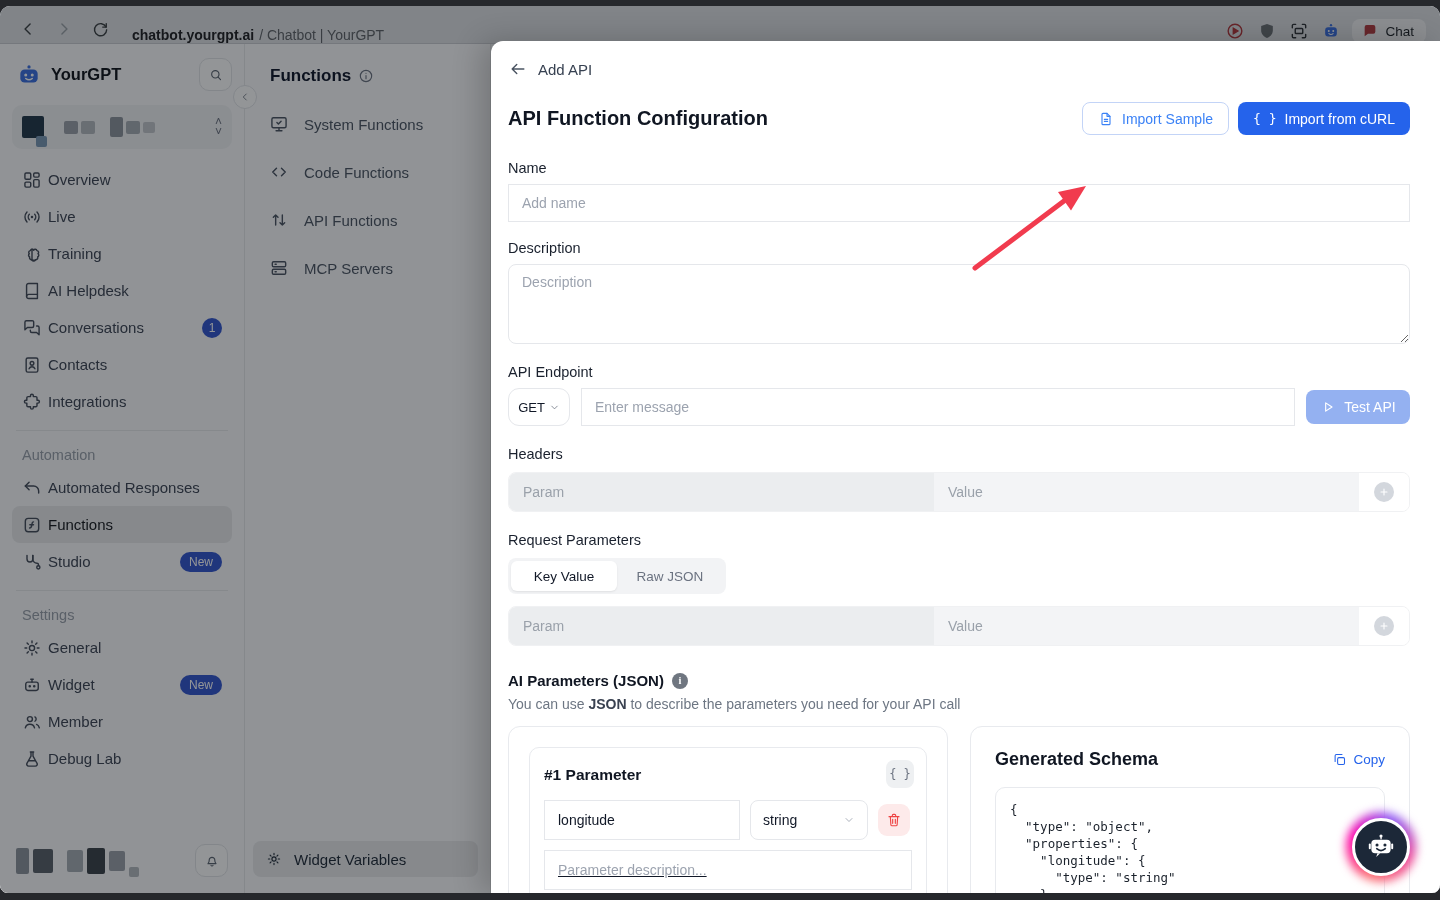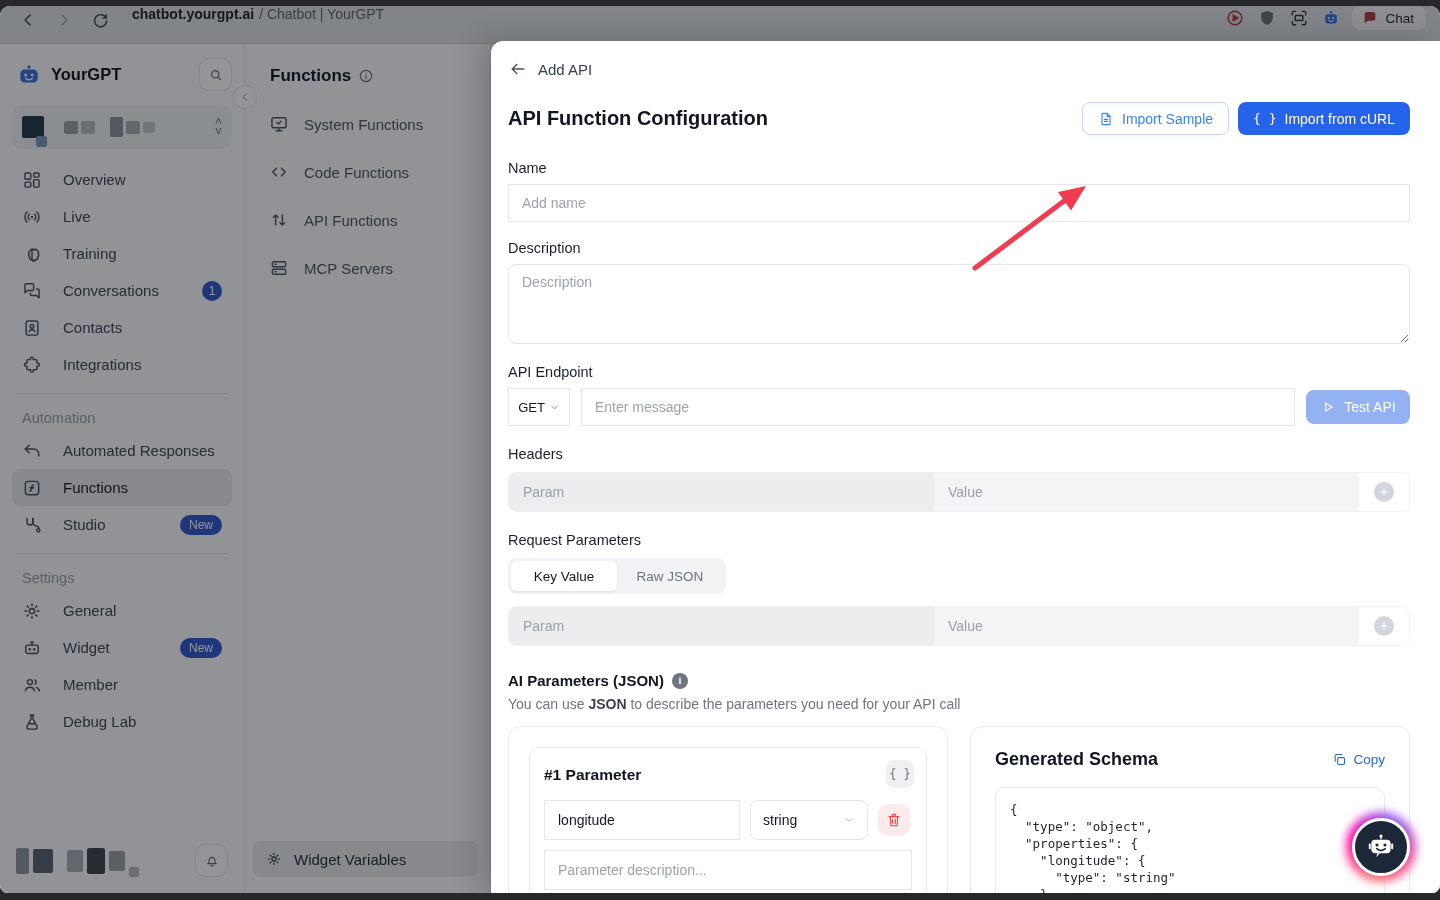--- a/index.html
+++ b/index.html
@@ -2,21 +2,21 @@
 <html><head>
 <meta charset="utf-8">
 <style>
   * { margin:0; padding:0; box-sizing:border-box; }
   html,body { width:1440px; height:900px; overflow:hidden; background:#26282c;
     font-family:"Liberation Sans", sans-serif; -webkit-font-smoothing:antialiased; }
   .window { position:absolute; left:0; right:0; top:6px; bottom:7px; background:#dfe1e5;
     border-radius:10px 10px 8px 8px; overflow:hidden; }
   
   .toolbar { position:absolute; top:0; left:0; right:0; height:38px; background:#dfe1e5;
-    border-bottom:1px solid #c9ccd1; display:flex; align-items:flex-start; padding:0 14px; gap:8px; z-index:5; }
+    border-bottom:1px solid #c9ccd1; display:flex; align-items:flex-end; padding:0 14px; gap:8px; z-index:5; }
   .tbtn { width:28px; height:28px; display:flex; align-items:center; justify-content:center;
     color:#3c4043; border-radius:50%; }
   .tbtn.disabled { color:#9aa0a6; }
   .urlbox { display:flex; align-items:center; gap:5px; margin-left:10px; font-size:14px; }
   .url-host { color:#202124; font-weight:700; }
   .url-rest { color:#5f6368; }
   .tb-right { margin-left:auto; display:flex; align-items:center; gap:10px; }
   .ext-icon { width:22px; height:22px; display:flex; align-items:center; justify-content:center; }
   .chat-pill { display:flex; align-items:center; gap:7px; background:rgba(255,255,255,.6);
     border-radius:8px; padding:4px 12px 4px 10px; font-size:13.5px; color:#1f2328; font-weight:500; }
@@ -24,21 +24,21 @@
   .app { position:absolute; top:38px; left:0; right:0; bottom:0; display:flex; background:#f3f4f6; }
   .sidebar { width:245px; background:#fbfbfd; border-right:1px solid #e7e8ea; display:flex; flex-direction:column; }
   .brand-row { display:flex; align-items:center; gap:9px; padding:14px 12px 10px 16px; }
   .brand-name { font-size:16.5px; font-weight:700; color:#10151c; flex:1; }
   .sq-btn { width:33px; height:33px; border:1px solid #e3e5e8; border-radius:10px; background:#fff;
     display:flex; align-items:center; justify-content:center; color:#5b6470; }
   .workspace { margin:4px 12px 12px 12px; height:44px; background:#f1f2f4; border-radius:10px;
     display:flex; align-items:center; padding:0 10px; gap:3px; }
   .mz { border-radius:2px; }
   .updown { margin-left:auto; color:#6b7280; font-size:12px; line-height:10px; text-align:center; }
-  .srow { display:flex; align-items:center; gap:21px; height:37px; padding:0 10px; margin:0 12px;
+  .srow { display:flex; align-items:center; gap:6px; height:37px; padding:0 10px; margin:0 12px;
     border-radius:8px; color:#3d4554; font-size:15px; }
   .srow.active { background:#e9eaec; color:#16181d; }
   .srow .ic { color:#444c5a; }
   .badge-num { margin-left:auto; min-width:20px; height:20px; border-radius:50%; background:#3356cf;
     color:#fff; font-size:12px; display:flex; align-items:center; justify-content:center; }
   .badge-new { margin-left:auto; background:#3356cf; color:#fff; font-size:12px; border-radius:999px; padding:3px 9px; }
   .sdivider { height:1px; background:#e8e9eb; margin:10px 16px; }
   .slabel { font-size:14.5px; color:#99a0ab; margin:6px 0 6px 22px; }
   .side-bottom { margin-top:auto; display:flex; align-items:center; padding:12px 16px 16px 16px; gap:4px; }
   
@@ -66,21 +66,21 @@
   .btn-outline { border:1px solid #c3d4f7; color:#3b82f6; background:#fff; }
   .btn-solid { background:#2563eb; color:#fff; }
   .btn-group { display:flex; gap:9px; }
   .flabel { margin-top:25px; font-size:14.5px; color:#1a212e; font-weight:500; }
   .tinput { margin-top:8px; width:100%; height:38px; border:1px solid #e5e7eb; border-radius:0;
     padding:0 13px; font-size:14px; color:#111827; font-family:"Liberation Sans",sans-serif; background:#fff; }
   .tinput::placeholder, .tarea::placeholder { color:#9ca3af; }
   .tarea { margin-top:8px; width:100%; height:80px; border:1px solid #e5e7eb; border-radius:8px;
     padding:9px 13px; font-size:14px; color:#111827; font-family:"Liberation Sans",sans-serif; resize:vertical; }
   .endpoint-row { display:flex; gap:11px; margin-top:8px; align-items:center; }
-  .method-sel { width:62px; height:38px; border:1px solid #e5e7eb; border-radius:0; display:flex;
+  .method-sel { width:62px; height:38px; border:1px solid #e5e7eb; border-radius:11px; display:flex;
     align-items:center; justify-content:center; gap:4px; font-size:13px; font-weight:500; color:#111827; }
   .endpoint-input { flex:1; margin-top:0; }
   .test-btn { width:104px; height:34px; background:#94b1f1; color:#fff; border-radius:8px;
     display:flex; align-items:center; justify-content:center; gap:8px; font-size:14px; font-weight:500; }
   .kv-row { margin-top:10px; height:40px; border-radius:8px; display:flex; overflow:hidden; border:1px solid #f0f1f3; }
   .kv-cell { flex:1; display:flex; align-items:center; padding:0 14px; font-size:14px; color:#9aa1aa; }
   .kv-param { background:#ebedef; }
   .kv-value { background:#f3f4f6; }
   .kv-add { width:50px; background:#fff; display:flex; align-items:center; justify-content:center; }
   .plus-circle { width:20px; height:20px; border-radius:50%; background:#d3d7dd; color:#fff;
@@ -100,21 +100,21 @@
   .pcard-title { font-size:15.5px; font-weight:700; color:#101622; margin-top:4px; }
   .braces-badge { position:absolute; right:12px; top:12px; width:28px; height:28px; background:#eef0f2;
     border-radius:8px; color:#6b7280; font-size:12px; display:flex; align-items:center; justify-content:center;
     font-family:"DejaVu Sans Mono",monospace; }
   .pfields { display:flex; gap:10px; margin-top:16px; align-items:center; }
   .pname { width:196px; height:40px; margin-top:0; }
   .ptype { width:118px; height:40px; border:1px solid #e5e7eb; border-radius:8px; display:flex;
     align-items:center; padding:0 12px; font-size:14px; color:#111827; justify-content:space-between; }
   .trash-btn { width:32px; height:32px; border-radius:9px; background:#fdeaea; color:#ee4444;
     display:flex; align-items:center; justify-content:center; flex:none; }
-  .pdesc { height:40px; }
+  .pdesc { height:40px;text-decoration:underline; }
   .scard { width:440px; height:400px; border:1px solid #e8eaee; border-radius:12px; background:#fff; padding:22px 24px; }
   .scard-head { display:flex; align-items:center; justify-content:space-between; }
   .scard-title { font-size:18px; font-weight:700; color:#101622; }
   .copy-link { display:flex; align-items:center; gap:6px; color:#2563eb; font-size:13.5px; }
   .code-block { margin-top:17px; border:1px solid #e8eaee; border-radius:10px; padding:13px 14px; height:290px;
     font-family:"DejaVu Sans Mono",monospace; font-size:12.5px; line-height:17px; color:#1b222c; white-space:pre; overflow:hidden; }
   
   .anno { position:absolute; left:0; top:0; width:1440px; height:900px; z-index:70; pointer-events:none; }
   
   .chat-widget { position:absolute; left:1349px; top:815px; width:64px; height:64px; z-index:90; }
@@ -233,20 +233,27 @@
             <path d="M8.8 15.2a4.6 4.6 0 0 1 0-6.4M15.2 8.8a4.6 4.6 0 0 1 0 6.4M6 18a8.6 8.6 0 0 1 0-12M18 6a8.6 8.6 0 0 1 0 12"></path>
           </svg>
         <span>Live</span>
         </div>
       <div class="srow">
         <svg class="st ic" viewBox="0 0 24 24">
             <path d="M12 19.5c1.2 1.3 3.4 1 4-.7 1.9.4 3.4-1.4 2.8-3.2 1.6-.8 1.8-3 .4-4 1.3-1.2.6-3.5-1.3-3.7-.5-2-3.1-2.2-3.9-.4-.8-1.8-3.4-1.6-3.9.4-1.9.2-2.6 2.5-1.3 3.7-1.4 1-1.2 3.2.4 4-.6 1.8.9 3.6 2.8 3.2.6 1.7 2.8 2 4 .7Z"></path>
             <path d="M12 6.2v13"></path>
           </svg>
         <span>Training</span>
+        </div>
+      <div class="srow">
+        <svg class="st ic" viewBox="0 0 24 24">
+            <path d="M5.5 5.5A2.5 2.5 0 0 1 8 3h10.5v18H8a2.5 2.5 0 0 1-2.5-2.5Z"></path>
+            <path d="M5.5 18.5A2.5 2.5 0 0 1 8 16h10.5"></path>
+          </svg>
+        <span>AI Helpdesk</span>
         </div>
       <div class="srow">
         <svg class="st ic" viewBox="0 0 24 24">
             <path d="M14 9.5a1.8 1.8 0 0 1-1.8 1.8H6.5L3.5 14V5a1.8 1.8 0 0 1 1.8-1.8h6.9A1.8 1.8 0 0 1 14 5Z"></path>
             <path d="M17.5 9.5h1.2A1.8 1.8 0 0 1 20.5 11.3V20l-3-2.7h-5.7a1.8 1.8 0 0 1-1.8-1.8v-.8"></path>
           </svg>
         <span>Conversations</span>
         <span class="badge-num">1</span>
         </div>
       <div class="srow">

